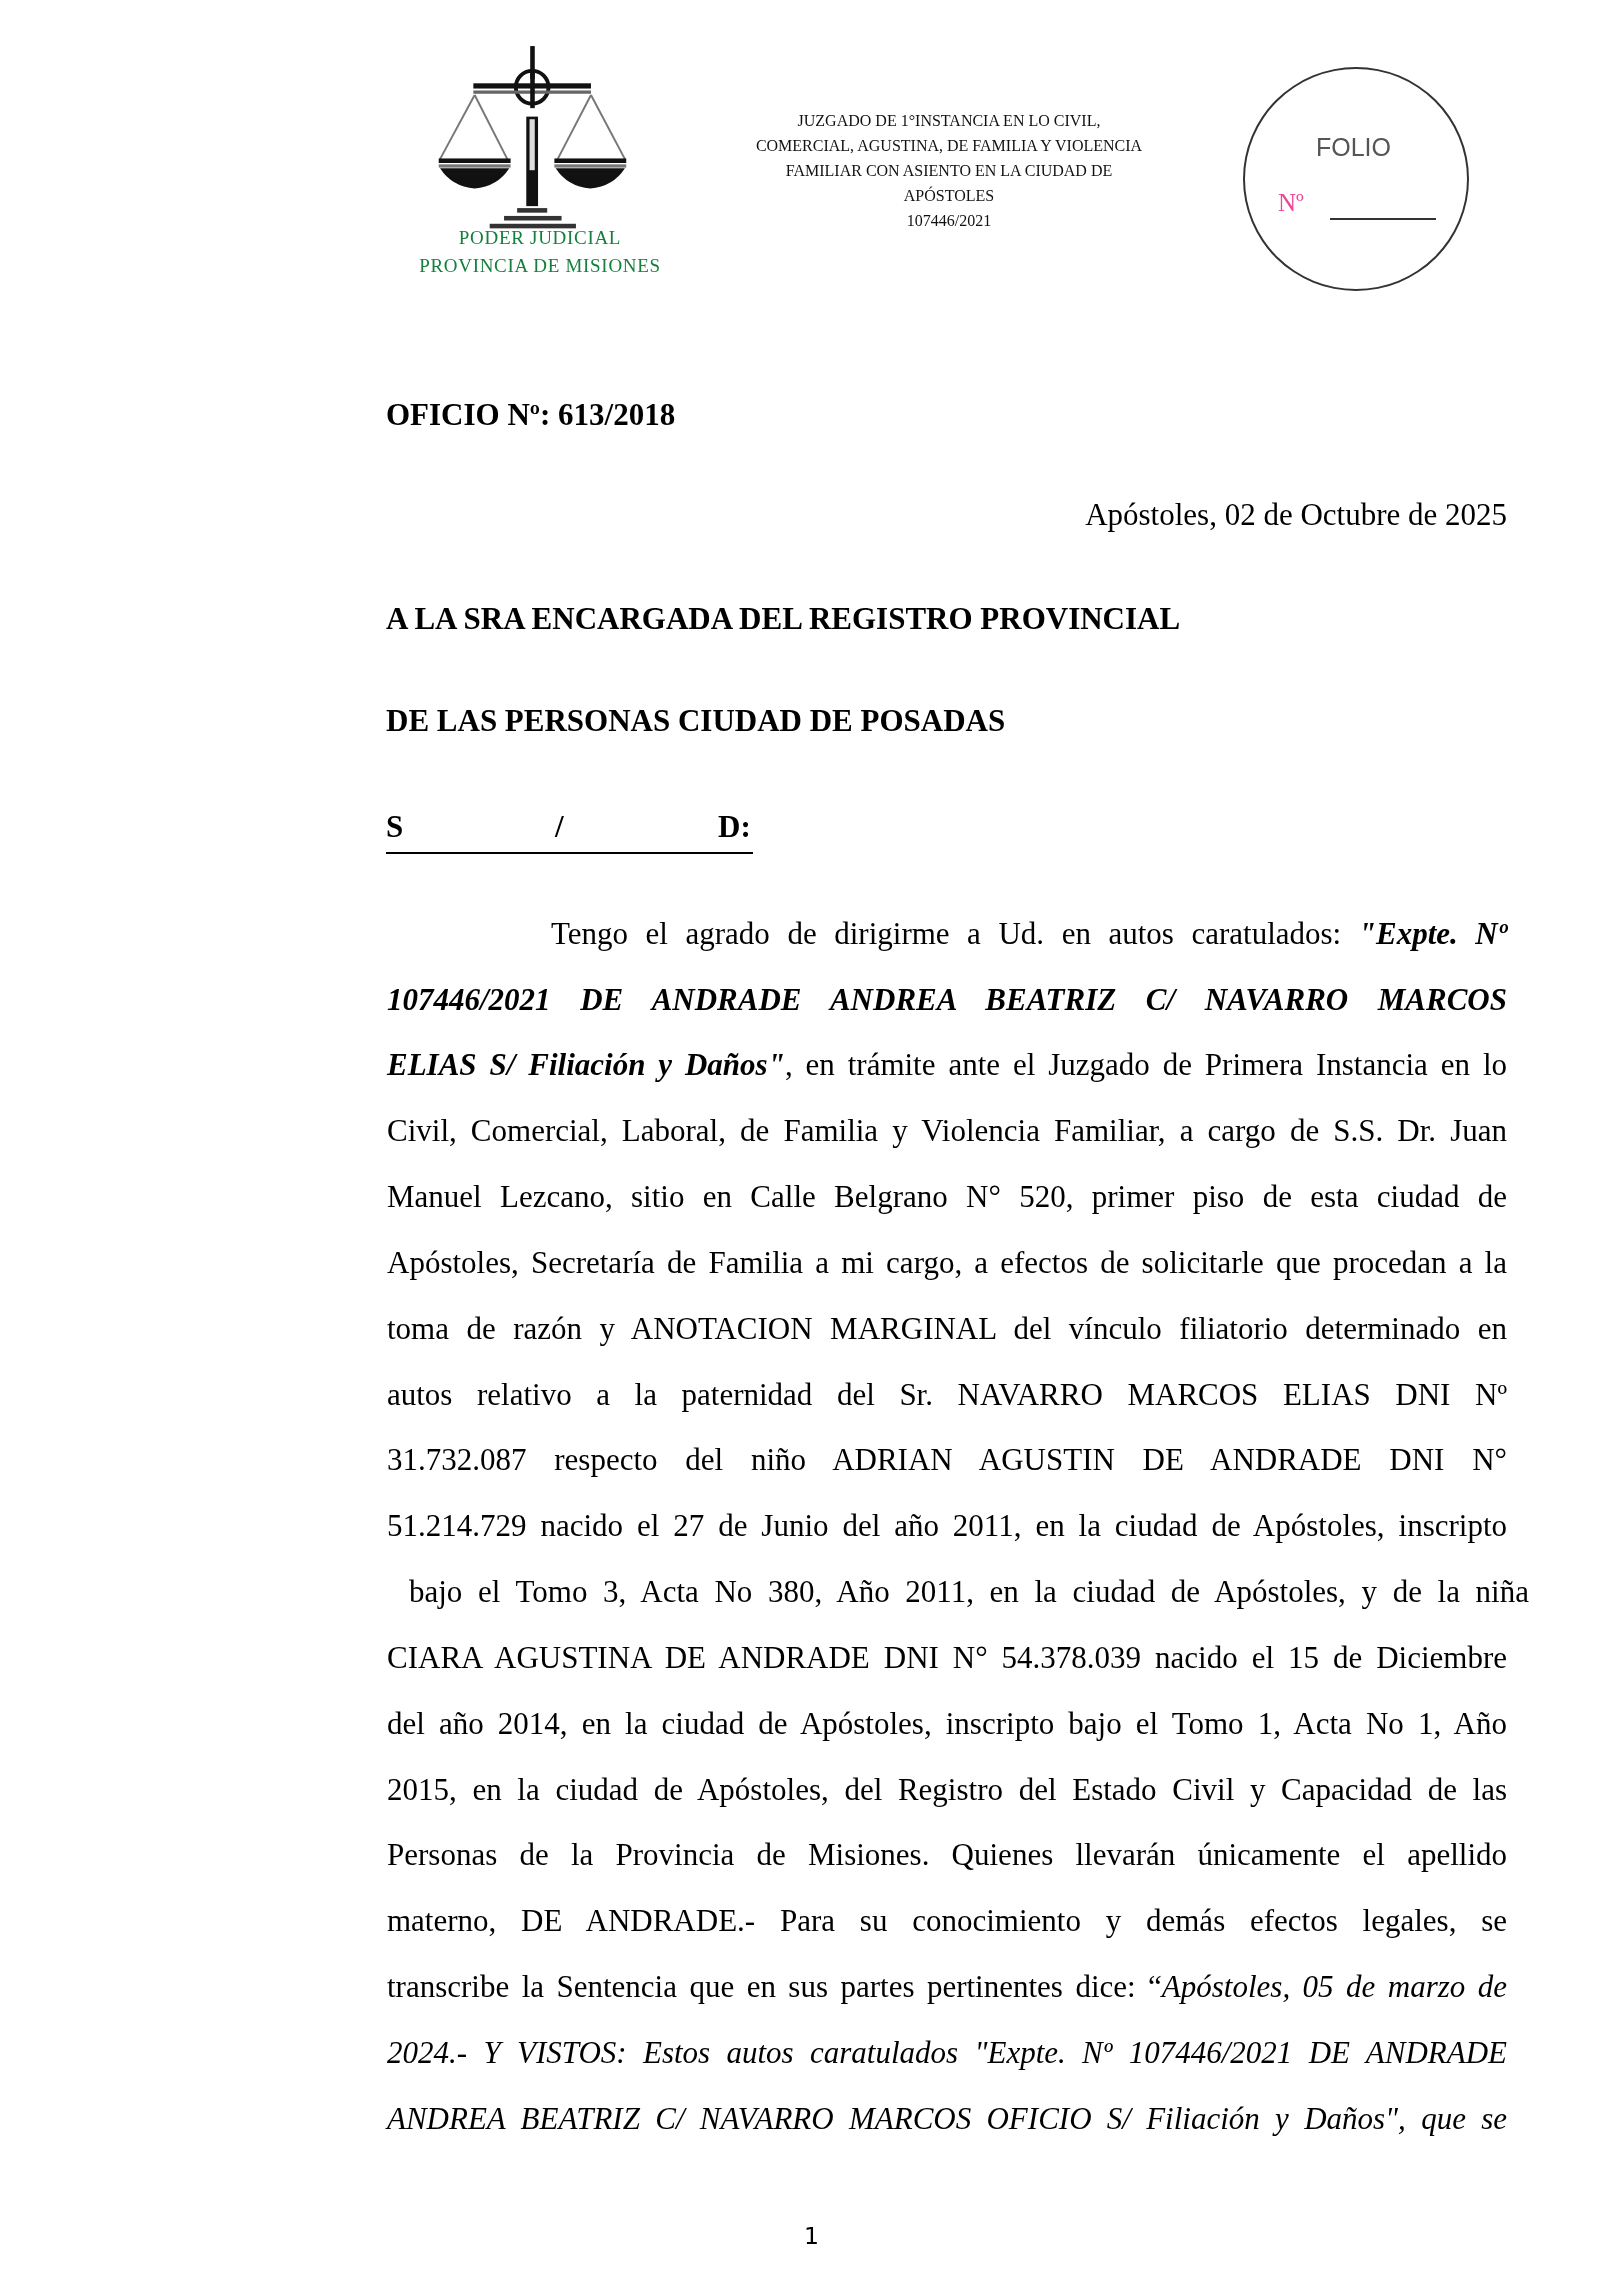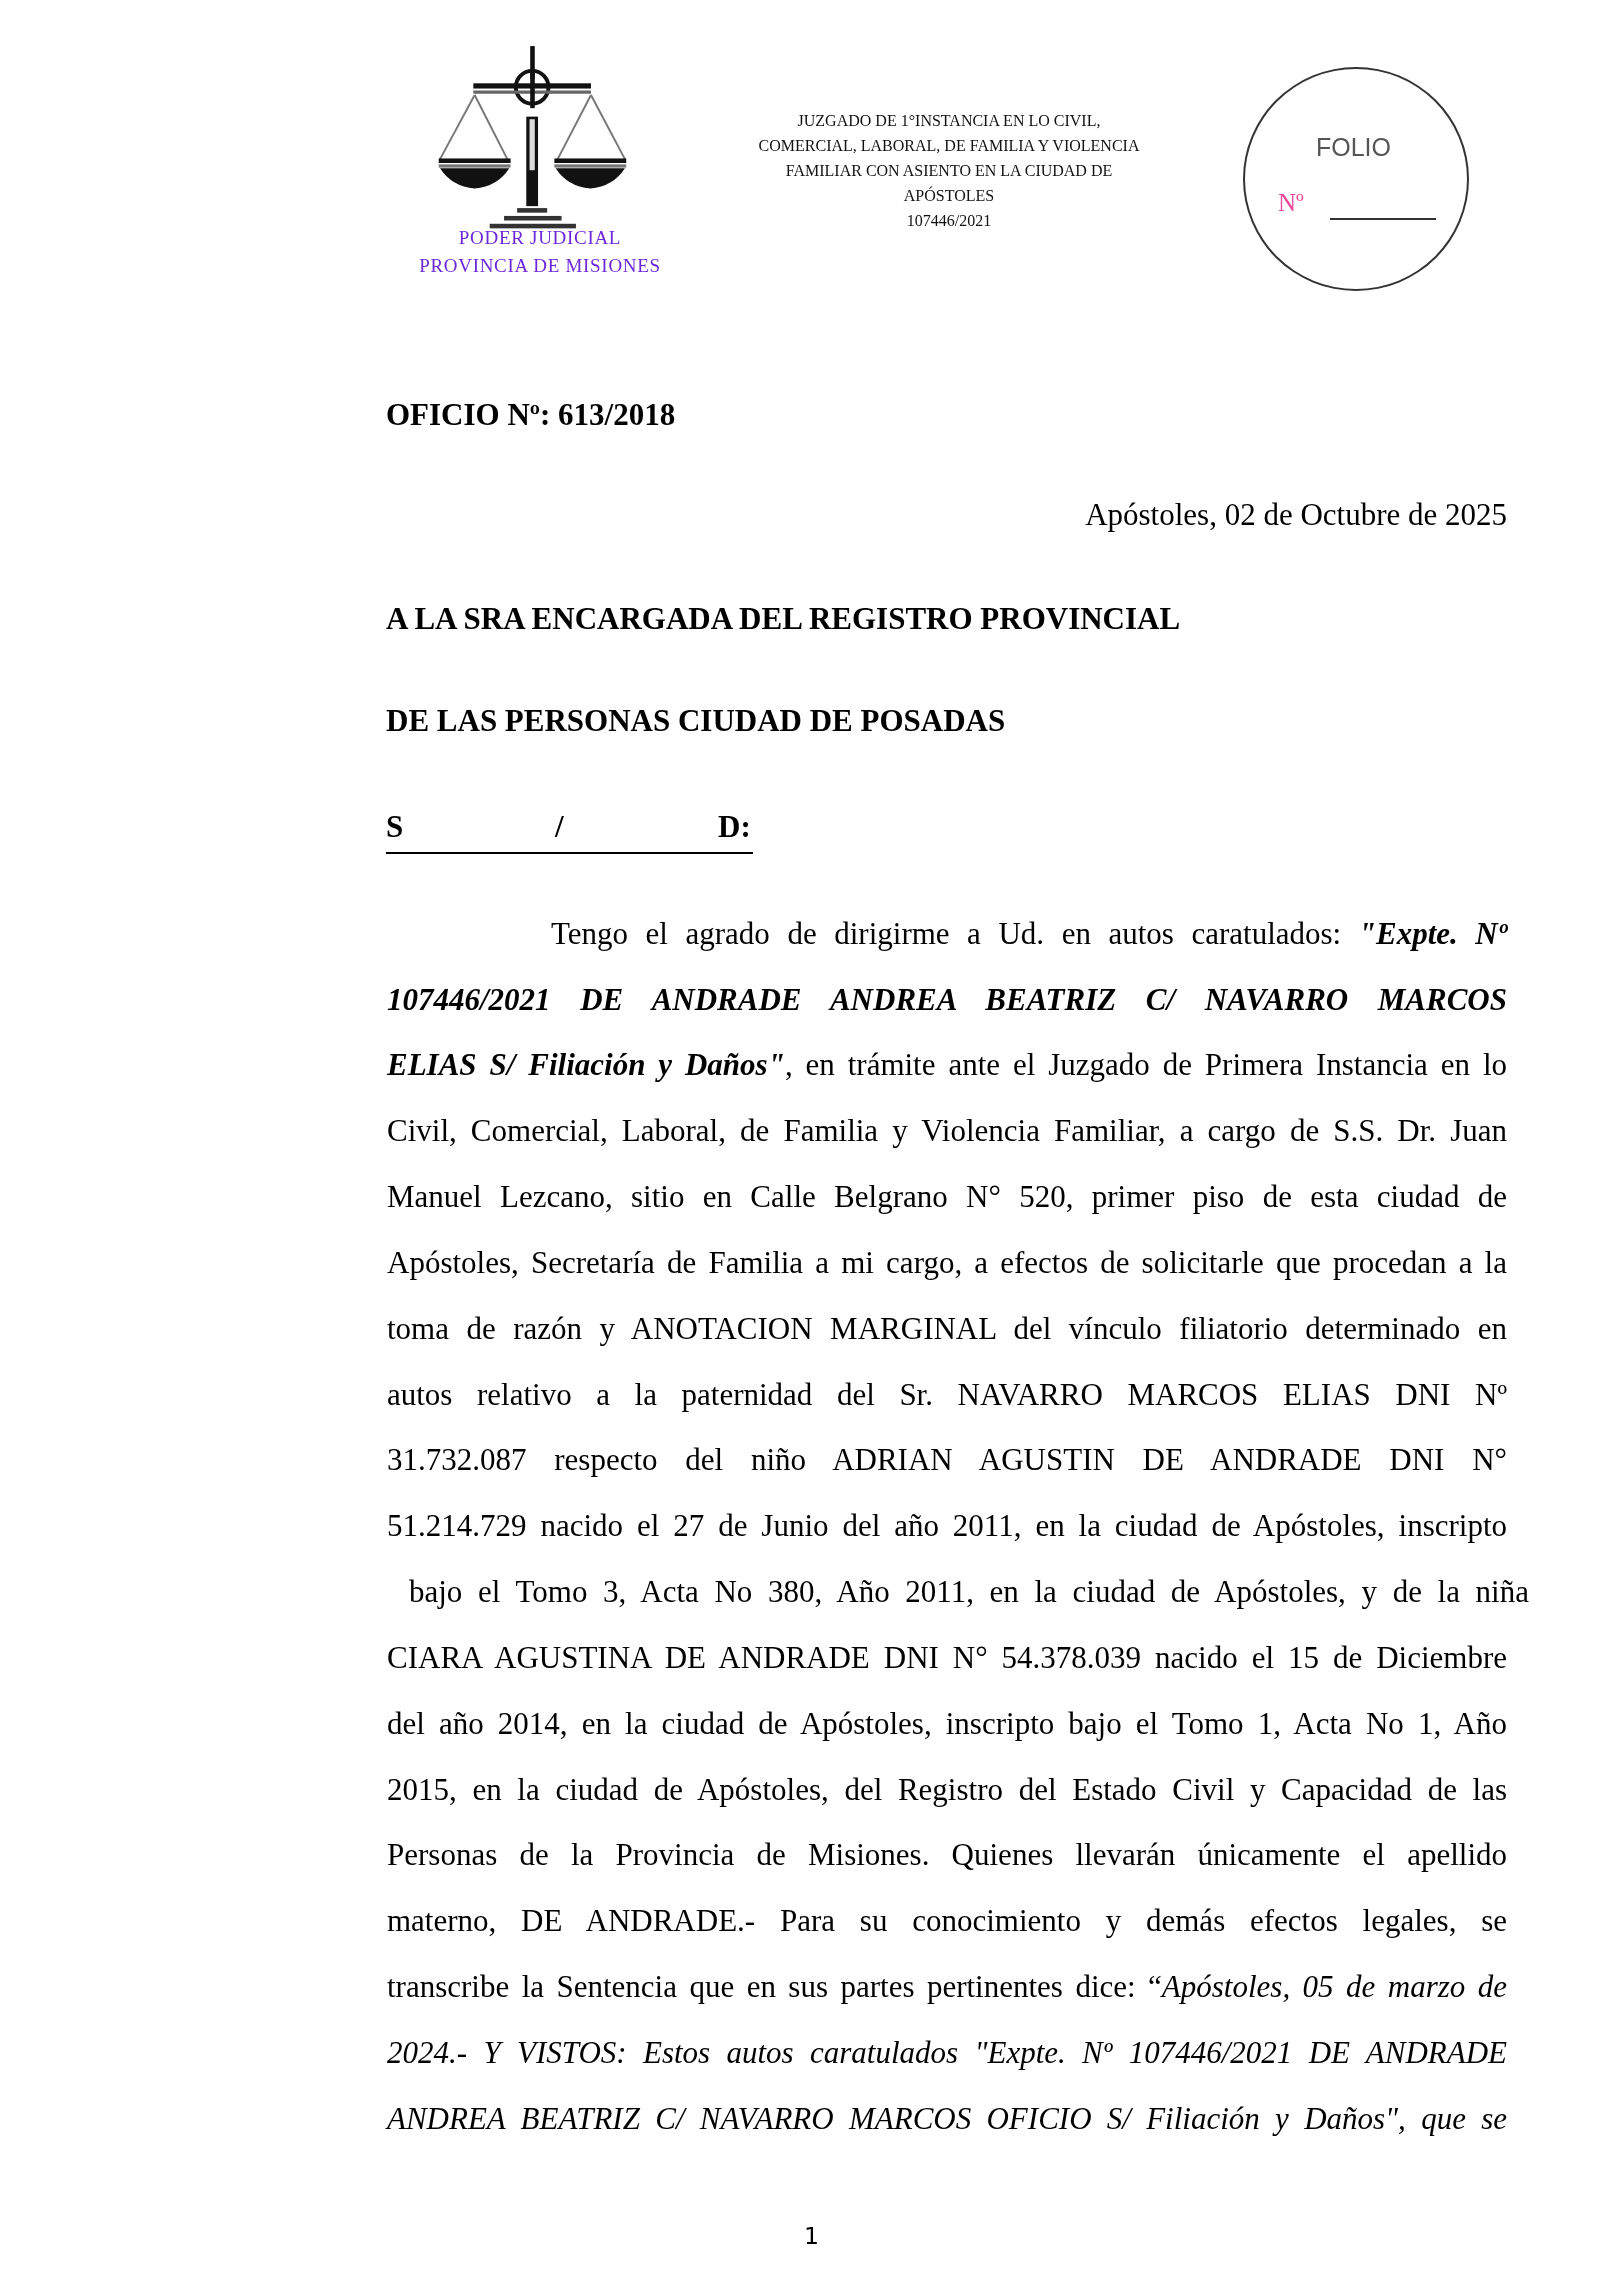--- a/index.html
+++ b/index.html
@@ -4,21 +4,21 @@
 <style>
   html, body { margin: 0; padding: 0; background: #ffffff; }
   body { width: 1623px; height: 2295px; position: relative; overflow: hidden; color: #000; font-family: "Liberation Serif", serif; }
   .abs { position: absolute; }
 
   
   .logo { left: 393px; top: 33px; width: 294px; height: 262px; }
   .logo svg { position: absolute; left: 0; top: 0; }
   .logo-line1, .logo-line2 {
     position: absolute; left: 0; width: 294px; text-align: center;
-    font-family: "Liberation Serif", serif; color: #6d28d9; letter-spacing: 0.7px; white-space: nowrap;
+    font-family: "Liberation Serif", serif; color: #15803d; letter-spacing: 0.7px; white-space: nowrap;
   }
   .logo-line1 { top: 194px; font-size: 19px; }
   .logo-line2 { top: 222px; font-size: 19px; }
 
   
   .court {
     left: 674px; top: 108px; width: 550px; text-align: center;
     font-family: "Liberation Serif", serif; font-size: 16px; line-height: 25px; color: #111;
   }
 
@@ -84,21 +84,21 @@
     <rect x="190" y="268" width="46" height="7" fill="#333"></rect>
     <rect x="170" y="280" width="88" height="7" fill="#333"></rect>
     <rect x="148" y="292" width="132" height="7" fill="#333"></rect>
   </svg>
   <div class="logo-line1">PODER JUDICIAL</div>
   <div class="logo-line2">PROVINCIA DE MISIONES</div>
 </div>
 
 <div class="abs court">
   <div>JUZGADO DE 1°INSTANCIA EN LO CIVIL,</div>
-  <div>COMERCIAL, LABORAL, DE FAMILIA Y VIOLENCIA</div>
+  <div>COMERCIAL, AGUSTINA, DE FAMILIA Y VIOLENCIA</div>
   <div>FAMILIAR CON ASIENTO EN LA CIUDAD DE</div>
   <div>APÓSTOLES</div>
   <div>107446/2021</div>
 </div>
 
 <div class="abs folio">
   <span class="folio-label">FOLIO</span>
   <span class="folio-no">Nº</span>
   <span class="folio-line"></span>
 </div>

